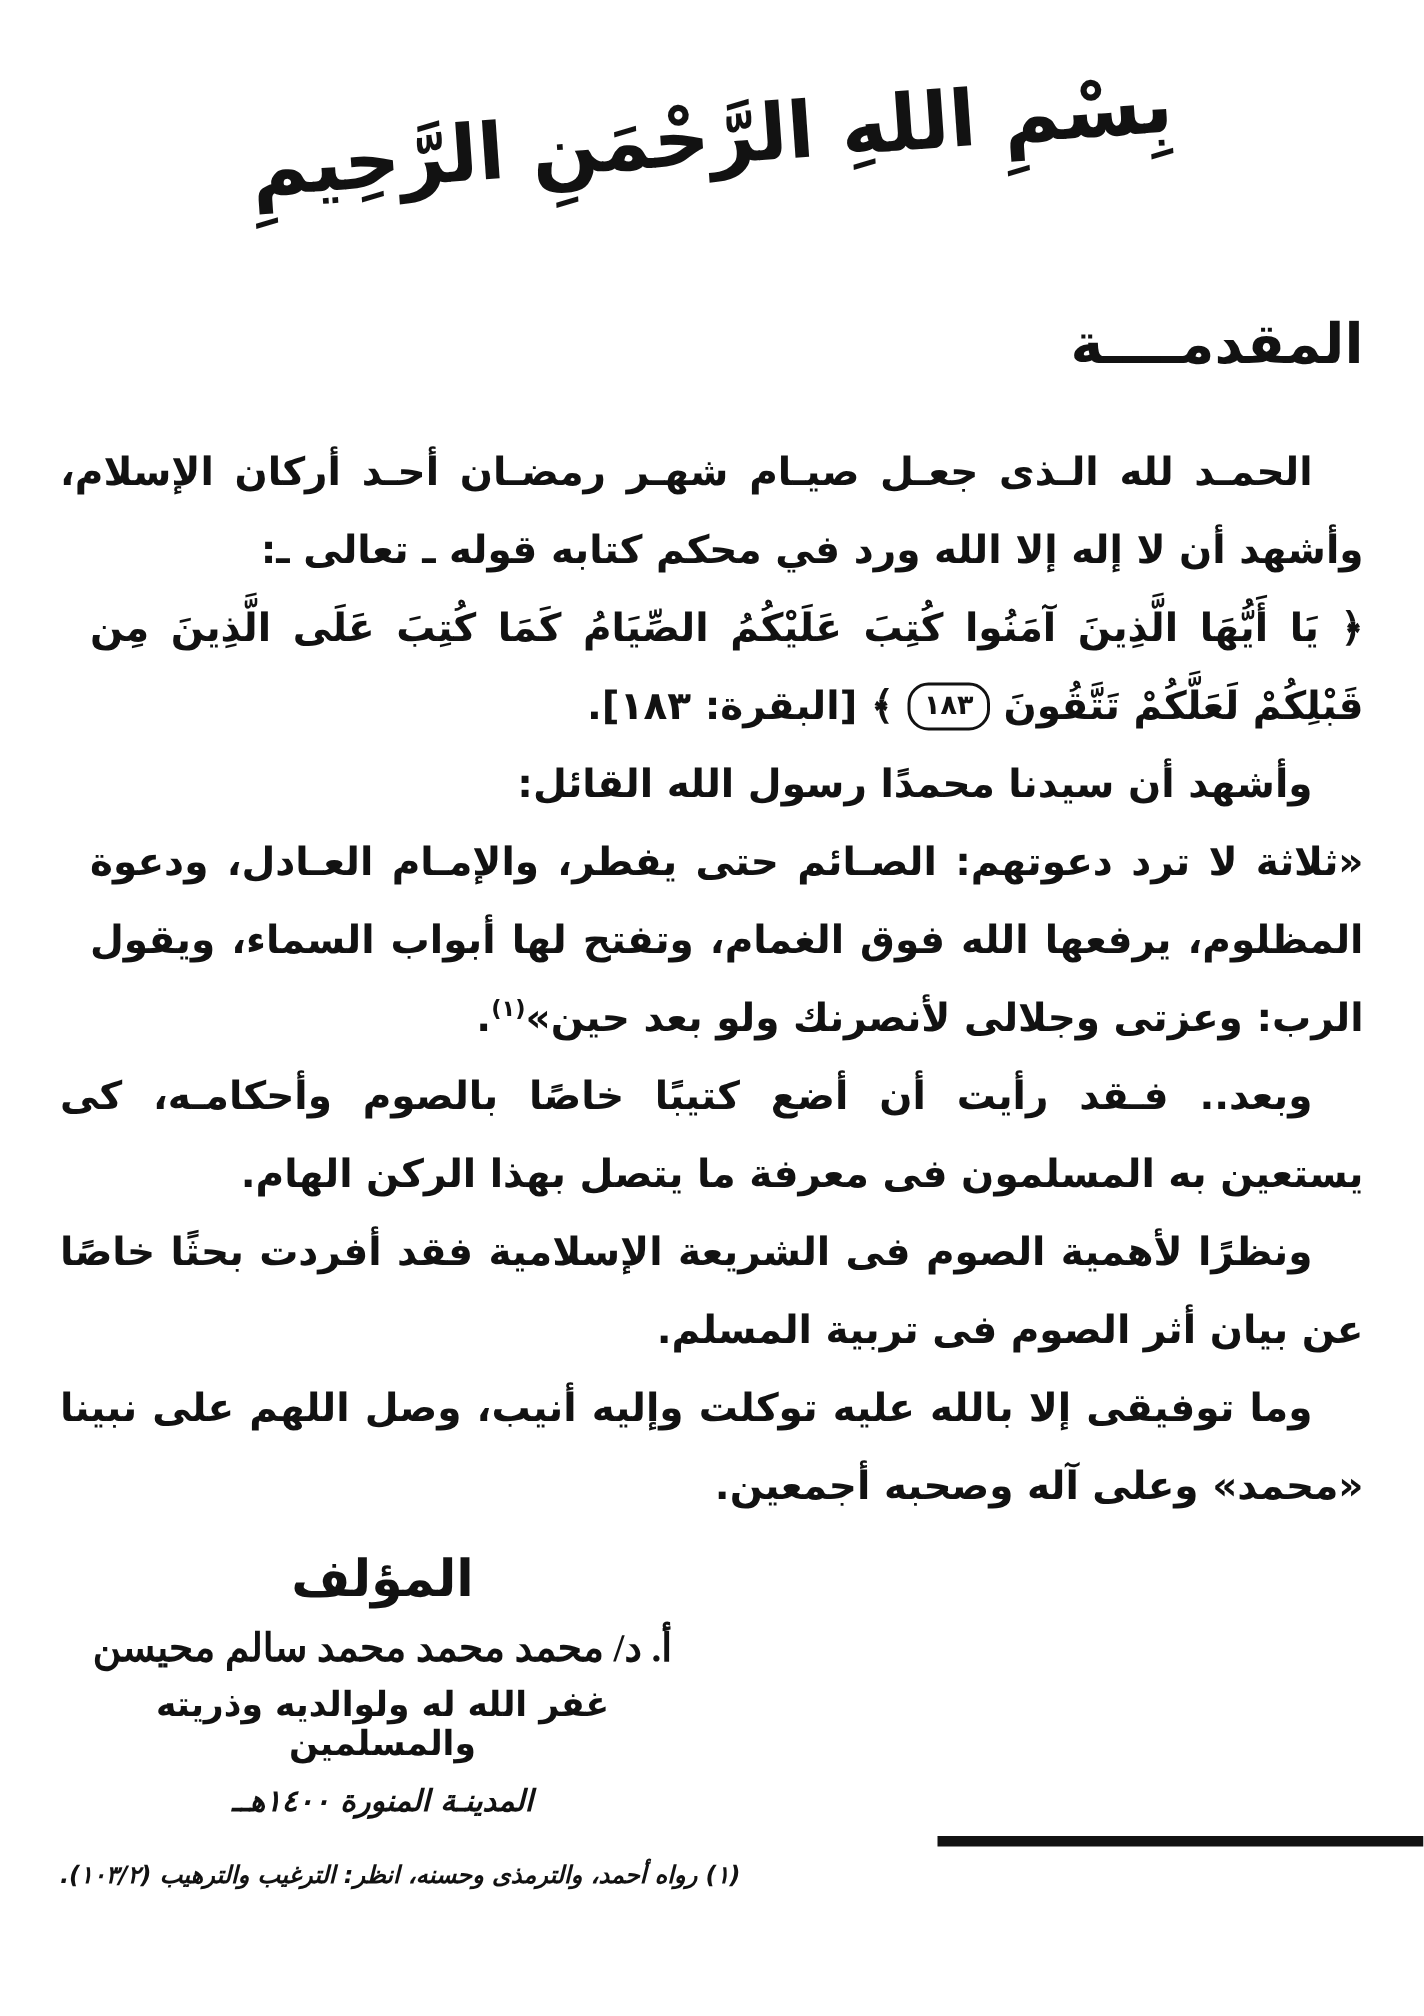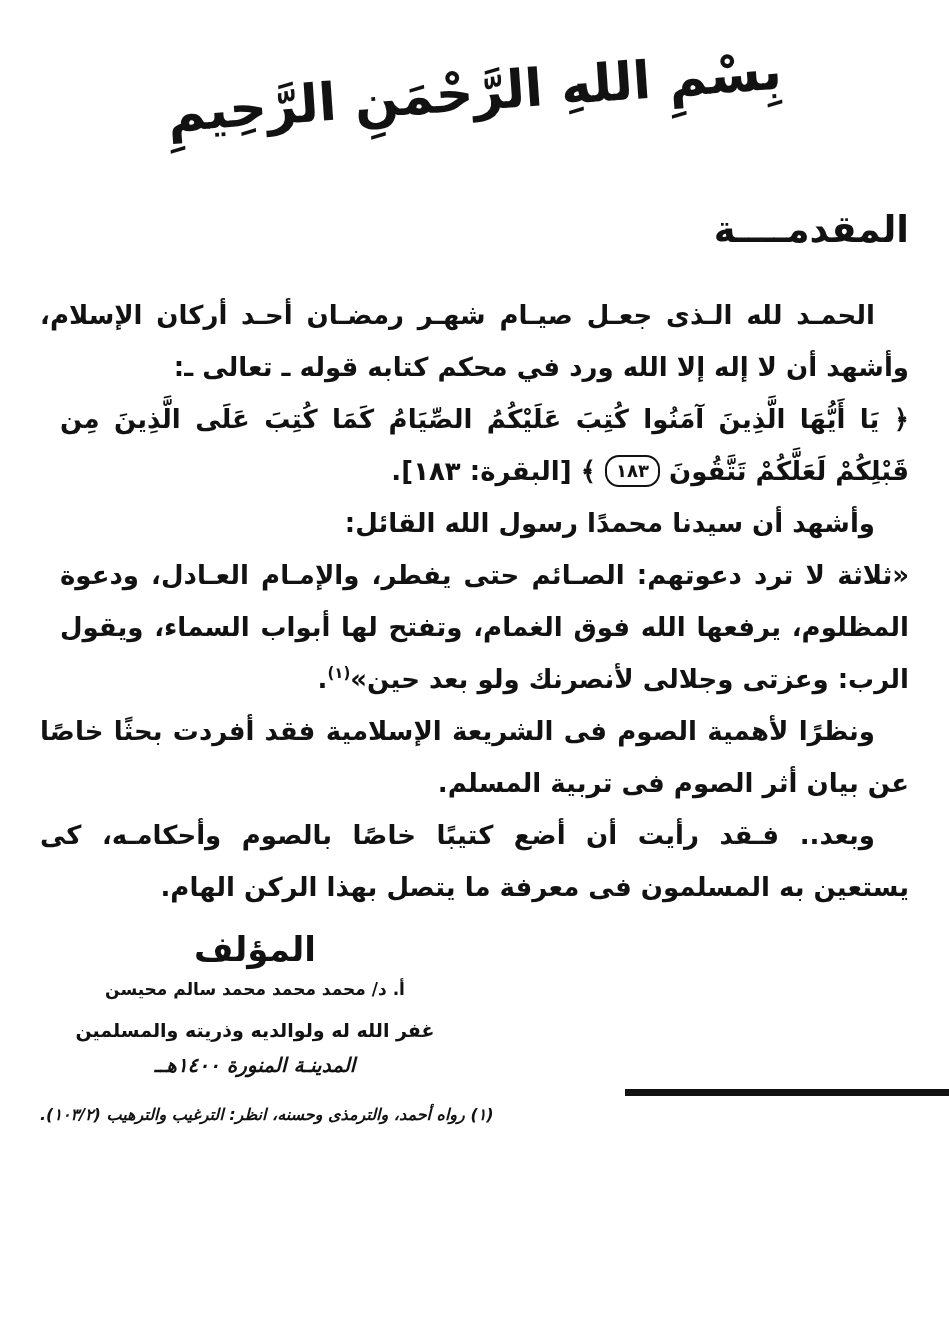--- a/index.html
+++ b/index.html
@@ -69,22 +69,22 @@
     font-size: 15px;
     vertical-align: super;
     line-height: 0;
   }
   .signature {
     width: 430px;
     margin: 16px auto 0 0; 
     text-align: center;
   }
   .sig-heading { font-size: 34px; }
-  .sig-name    { font-size: 17px; margin-top: 10px; }
-  .sig-prayer  { font-size: 19px; margin-top: 20px; }
+  .sig-name    { font-size: 26px; margin-top: 10px; font-family: Liberation Serif, serif; }
+  .sig-prayer  { font-size: 23px; margin-top: 10px; }
   .sig-place   { font-size: 20px; margin-top: 12px; font-style: italic; }
   .footnote-area { margin-top: 12px; }
   .fn-rule {
     width: 324px;
     height: 7px;
     background: #121212;
     margin-left: auto;
     margin-right: -40px; 
   }
   .fn-text {
@@ -106,25 +106,26 @@
   <div class="body-text">
 
     <p>الحمـد لله الـذى جعـل صيـام شهـر رمضـان أحـد أركان الإسلام، وأشهد أن لا إله إلا الله ورد في محكم كتابه قوله ـ تعالى ـ:</p>
 
     <p class="no-indent verse"><span>﴿</span> <span>يَا أَيُّهَا الَّذِينَ آمَنُوا كُتِبَ عَلَيْكُمُ الصِّيَامُ كَمَا كُتِبَ عَلَى الَّذِينَ مِن قَبْلِكُمْ لَعَلَّكُمْ تَتَّقُونَ</span> <span class="cartouche">١٨٣</span> <span>﴾</span> <span>[البقرة: ١٨٣].</span></p>
 
     <p>وأشهد أن سيدنا محمدًا رسول الله القائل:</p>
 
     <p class="no-indent"><span>«ثلاثة لا ترد دعوتهم: الصـائم حتى يفطر، والإمـام العـادل، ودعوة المظلوم، يرفعها الله فوق الغمام، وتفتح لها أبواب السماء، ويقول الرب: وعزتى وجلالى لأنصرنك ولو بعد حين»</span><sup class="fn-marker">(١)</sup><span>.</span></p>
 
+    <p>وبعد.. فـقد رأيت أن أضع كتيبًا خاصًا بالصوم وأحكامـه، كى يستعين به المسلمون فى معرفة ما يتصل بهذا الركن الهام.</p>
+
     <p>ونظرًا لأهمية الصوم فى الشريعة الإسلامية فقد أفردت بحثًا خاصًا عن بيان أثر الصوم فى تربية المسلم.</p>
 
-    <p>وبعد.. فـقد رأيت أن أضع كتيبًا خاصًا بالصوم وأحكامـه، كى يستعين به المسلمون فى معرفة ما يتصل بهذا الركن الهام.</p>
 
-
+    <p>وما توفيقى إلا بالله عليه توكلت وإليه أنيب، وصل اللهم على نبينا «محمد» وعلى آله وصحبه أجمعين.</p>
   </div>
 
   <div class="signature">
     <div class="sig-heading">المؤلف</div>
     <div class="sig-name">أ. د/ محمد محمد محمد سالم محيسن</div>
     <div class="sig-prayer">غفر الله له ولوالديه وذريته والمسلمين</div>
     <div class="sig-place">المدينـة المنورة ١٤٠٠هــ</div>
   </div>
 
   <div class="footnote-area">

